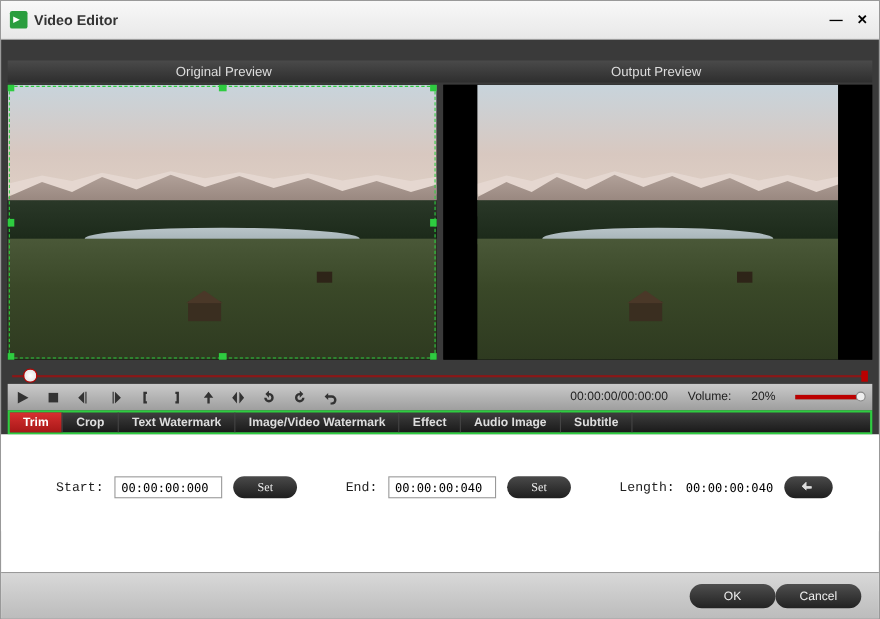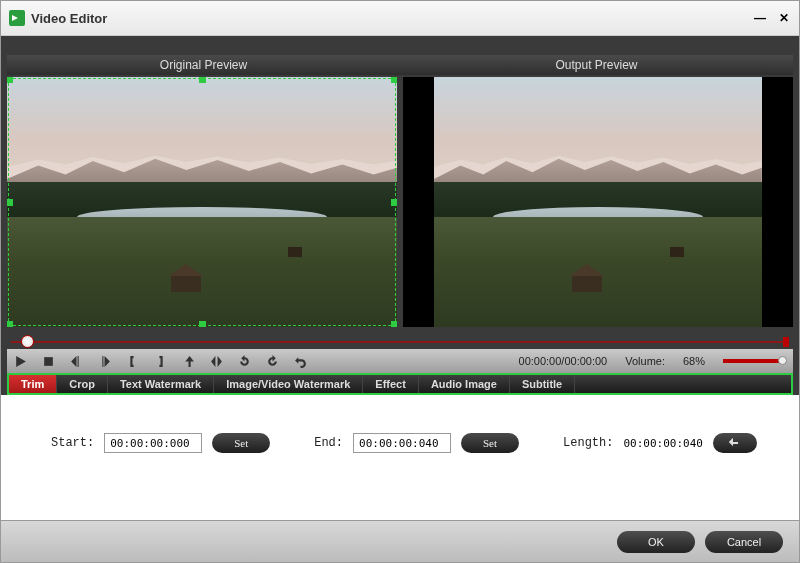--- a/index.html
+++ b/index.html
@@ -51,21 +51,21 @@
 .tabs-row { display:flex; background:linear-gradient(#3e3e3e,#1a1a1a); height:22px; border:2px solid #2ecc40;font-weight:bold; }
 .tab { padding:3px 12px; color:#ddd; font-size:11px; cursor:pointer; border-right:1px solid #444; }
 .tab.active { background:linear-gradient(#d83030,#a81818); color:#fff; }
 .panel { background:#fff; padding:28px 16px 20px 16px; display:flex; align-items:center; gap:10px; height:88px; }
 .field-label { font-size:12px; color:#222; margin-left:34px;font-family:Liberation Mono, monospace; }
 .time-input { width:98px; height:20px; border:1px solid #999; padding:0 5px; font-size:11px; font-family:monospace; }
 .pill-btn { width:58px; height:20px; background:linear-gradient(#4a4a4a,#1e1e1e); color:#eee; border:none; border-radius:10px; font-size:11px; cursor:pointer;font-family:Liberation Serif, serif; }
 .pill-icon-btn { width:44px; height:20px; background:linear-gradient(#4a4a4a,#1e1e1e); border:none; border-radius:10px; cursor:pointer; display:flex; align-items:center; justify-content:center; }
 .pill-icon-btn svg { width:14px; height:12px; fill:#ddd; }
 .length-val { font-size:11px; font-family:monospace; }
-.footer { position:absolute; bottom:0; left:0; right:0; height:42px; background:linear-gradient(#d8d8d8,#bcbcbc); border-top:1px solid #999; display:flex; align-items:center; justify-content:flex-end; padding:0 16px; gap:10px; }
+.footer { position:absolute; bottom:0; left:0; right:0; height:42px; background:linear-gradient(#d8d8d8,#bcbcbc); border-top:1px solid #999; display:flex; align-items:center; justify-content:flex-end; padding:0 16px; }
 .footer-btn { width:78px; height:22px; background:linear-gradient(#4e4e4e,#222); color:#eee; border:none; border-radius:11px; font-size:11px; cursor:pointer; }
 </style>
 </head>
 <body>
 <div class="window">
   <div class="titlebar">
     <div class="title-icon"></div>
     <div class="title-text">Video Editor</div>
     <div class="win-btns">
       <div class="win-btn">—</div>
@@ -175,21 +175,21 @@
           </svg>
         </div>
       <div class="ctrl-btn">
           <svg viewBox="0 0 12 12">
             <path d="M4 2l-3 3 3 3v-2h3a2 2 0 0 1 0 4h-1v2h1a4 4 0 0 0 0-8h-3z"></path>
           </svg>
         </div>
       <div class="ctrl-spacer"></div>
       <span class="time-display">00:00:00/00:00:00</span>
       <span class="vol-label">Volume:</span>
-      <span class="vol-label">68%</span>
+      <span class="vol-label">20%</span>
       <div class="vol-slider">
         <div class="vol-fill"></div>
           <div class="vol-thumb"></div>
       </div>
     </div>
 
     <div class="tabs-row">
       <div class="tab active">Trim</div>
       <div class="tab">Crop</div>
       <div class="tab">Text Watermark</div>

